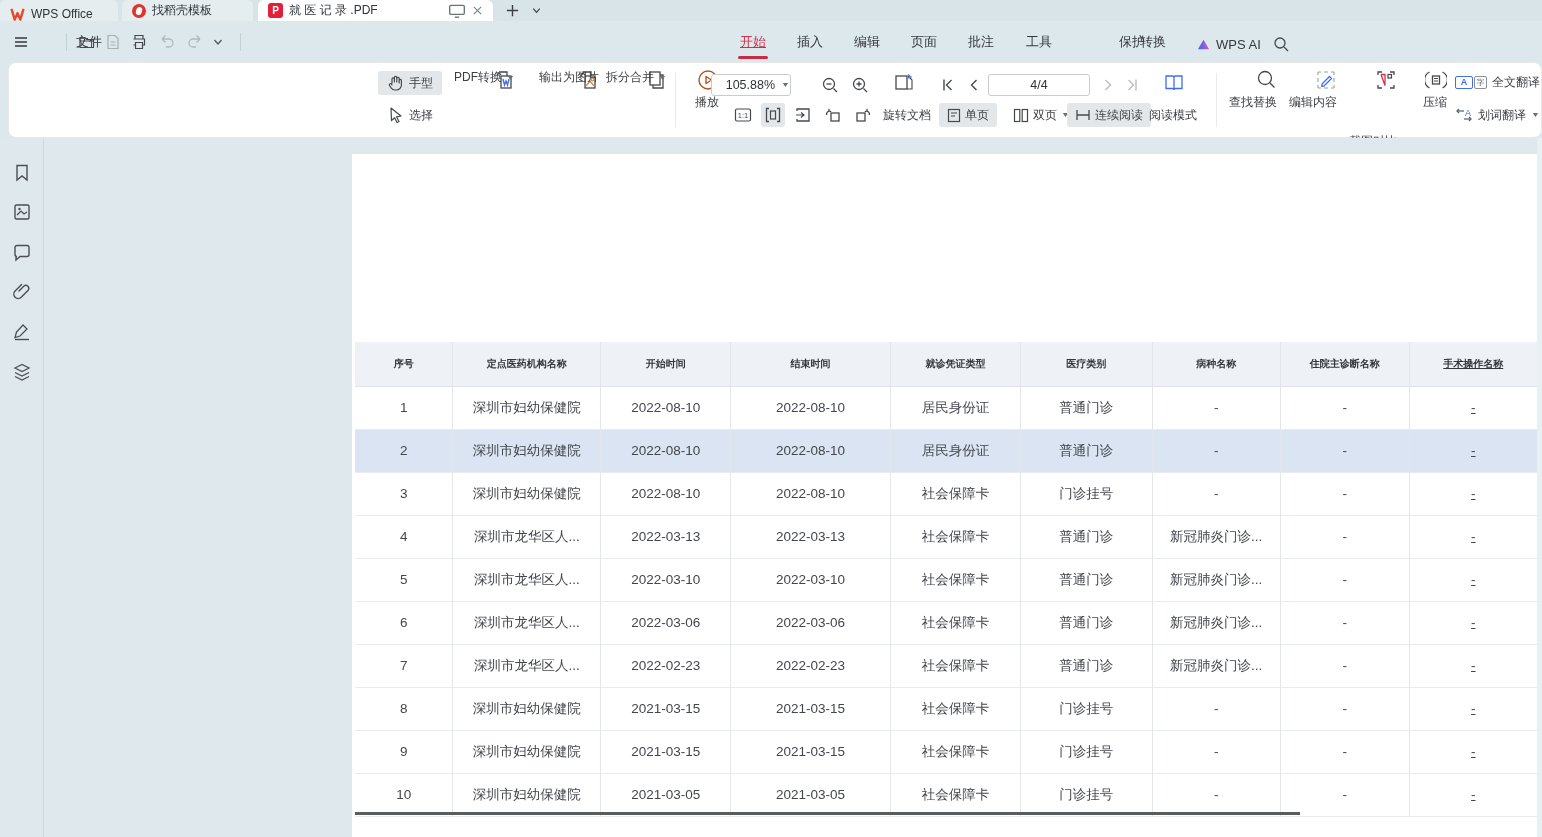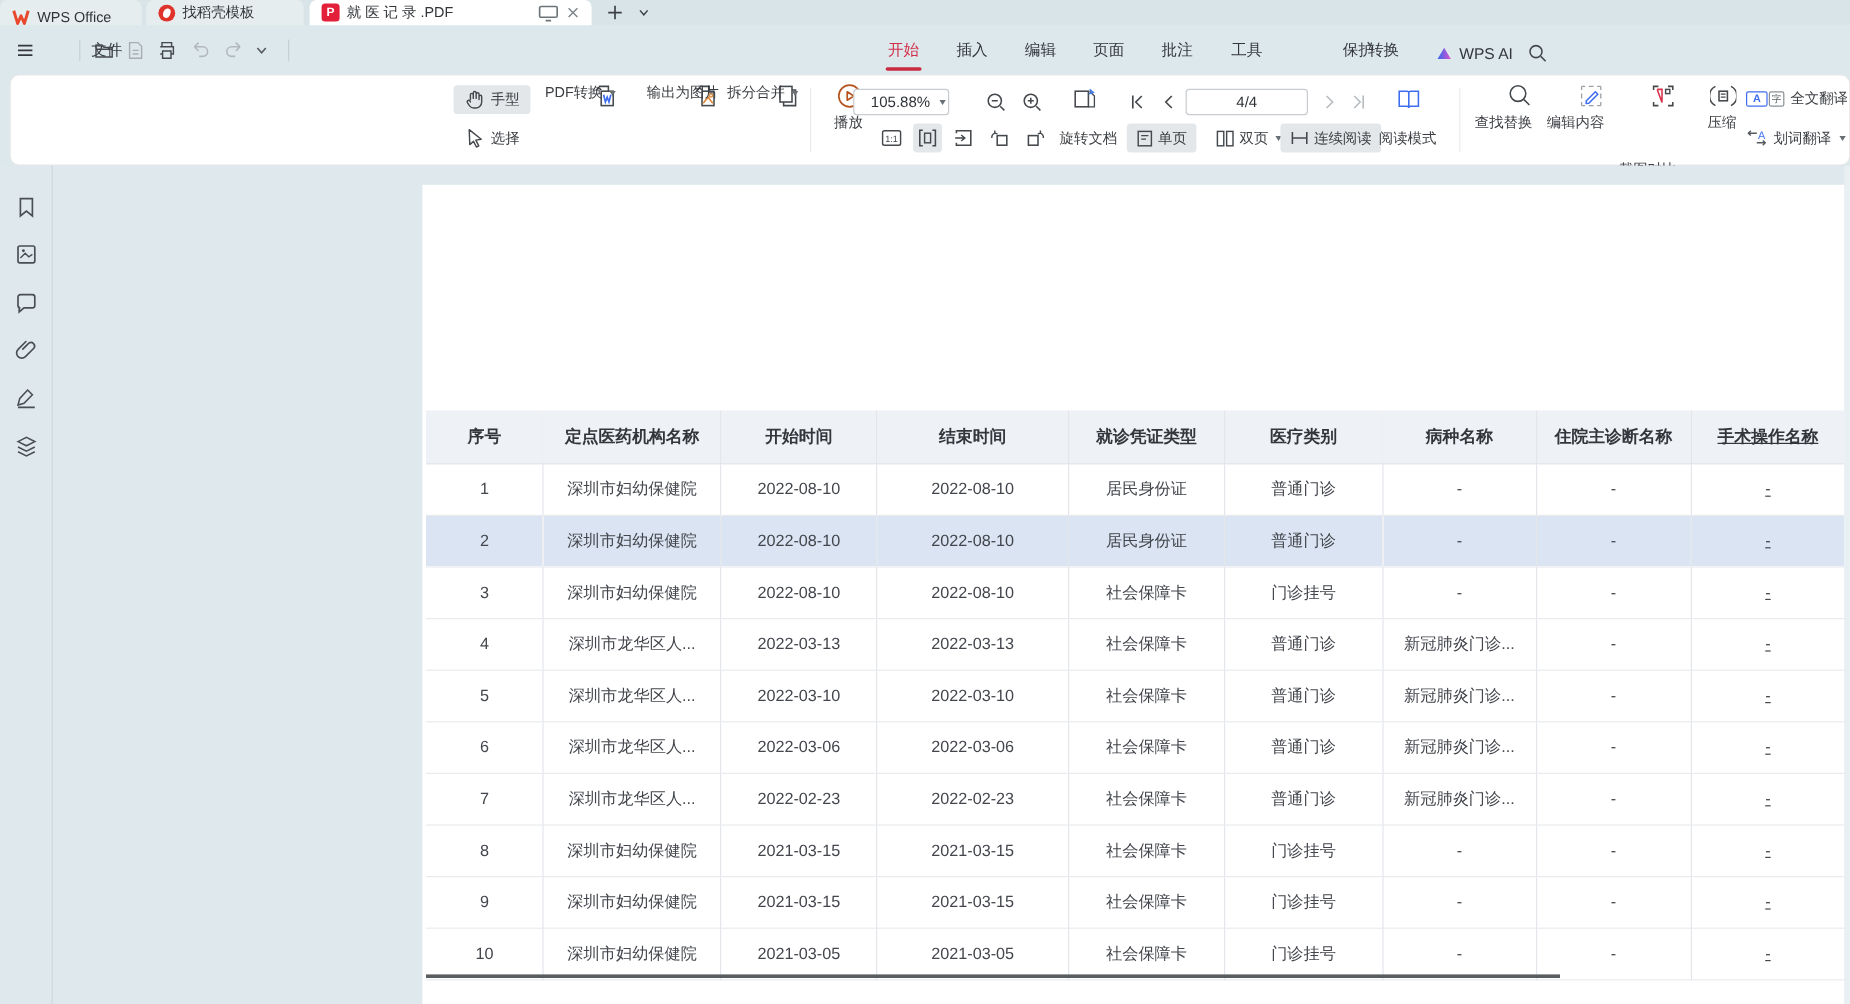--- a/index.html
+++ b/index.html
@@ -51,21 +51,21 @@
   .workspace { position:absolute; left:0; top:138px; width:100%; height:699px; background:#dfe9ed; }
   .sidebar { position:absolute; left:0; top:0; width:44px; height:100%; border-right:1px solid #cdd9dd; }
   .side-icon { position:absolute; left:12px; width:20px; height:20px; }
   .vscroll { position:absolute; right:0; top:0; width:5px; height:100%; background:#e9f0f3; }
 
   .page { position:absolute; left:352px; top:16px; width:1185px; height:683px; background:#ffffff; }
 
   table.rec { border-collapse:collapse; position:absolute; left:3px; top:188px; table-layout:fixed; }
   table.rec th, table.rec td { border-right:1px solid #e3e6eb; font-weight:normal; text-align:center;
        overflow:hidden; white-space:nowrap; }
-  table.rec th { background:#eef1f6; height:44px; font-size:14px; font-weight:bold; color:#33363b;
+  table.rec th { background:#eef1f6; height:44px; font-size:10px; font-weight:bold; color:#33363b;
        border-bottom:1px solid #dfe2e8; }
   table.rec td { height:43px; font-size:13.5px; color:#43464c; border-bottom:1px solid #e9ebef; background:#fff; }
   table.rec th:last-child, table.rec td:last-child { border-right:none;text-decoration:underline; }
   table.rec tr.hl td { background:#dae4f2; }
   .c0{width:98px}.c1{width:148px}.c2{width:130px}.c3{width:160px}.c4{width:130px}
   .c5{width:132px}.c6{width:128px}.c7{width:129px}.c8{width:128px}
   .darkline { position:absolute; left:3px; top:658px; width:945px; height:3px; background:#5a5d60; }
 
   .icon18 { width:18px; height:18px; }
   .icon22 { width:22px; height:22px; }
@@ -146,21 +146,21 @@
         <path d="M14 6 h-7 a4 4 0 0 0 0 8 h3 M14 6 l-3.5 -3.5 M14 6 l-3.5 3.5" fill="none" stroke="#b2b8bc" stroke-width="1.3"></path>
       </svg>
   </div>
   <div class="qb-item" style="left:212px;">
     <svg width="12" height="12" viewBox="0 0 12 12">
         <path d="M2.5 4 L6 8 L9.5 4" fill="none" stroke="#55595d" stroke-width="1.3"></path>
       </svg>
   </div>
   <div class="vsep" style="left:240px;"></div>
 
-  <div class="menu-item active" style="left:736px;">开始</div>
+  <div class="menu-item active" style="left:736px;text-decoration:underline;">开始</div>
   <div class="menu-item" style="left:793px;">插入</div>
   <div class="menu-item" style="left:850px;font-family:Liberation Serif, serif;">编辑</div>
   <div class="menu-item" style="left:907px;">页面</div>
   <div class="menu-item" style="left:964px;">批注</div>
   <div class="menu-item" style="left:1022px;">工具</div>
   <div class="menu-item" style="left:1115px;">保护</div>
   <div class="menu-item" style="left:1136px;">转换</div>
   <div class="qb-item" style="left:1196px; top:10px;">
     <svg width="15" height="13" viewBox="0 0 16 14">
       <defs>

